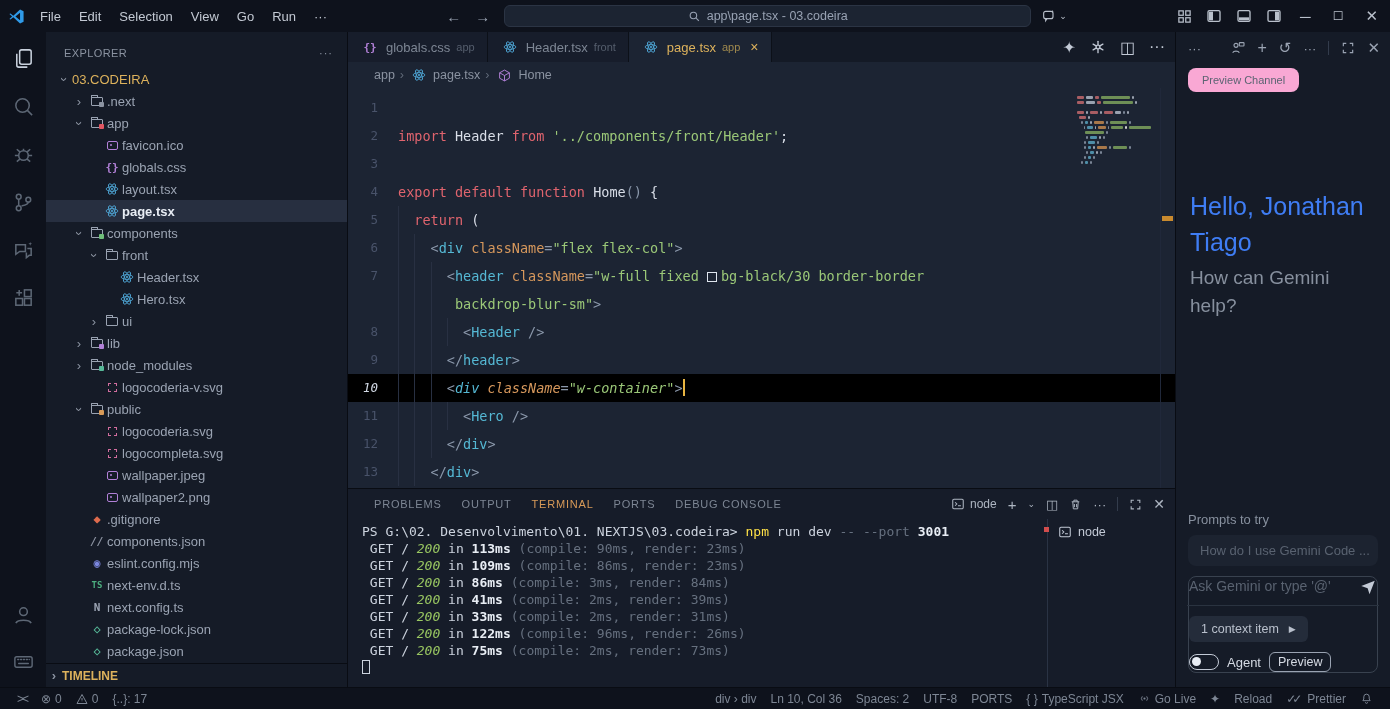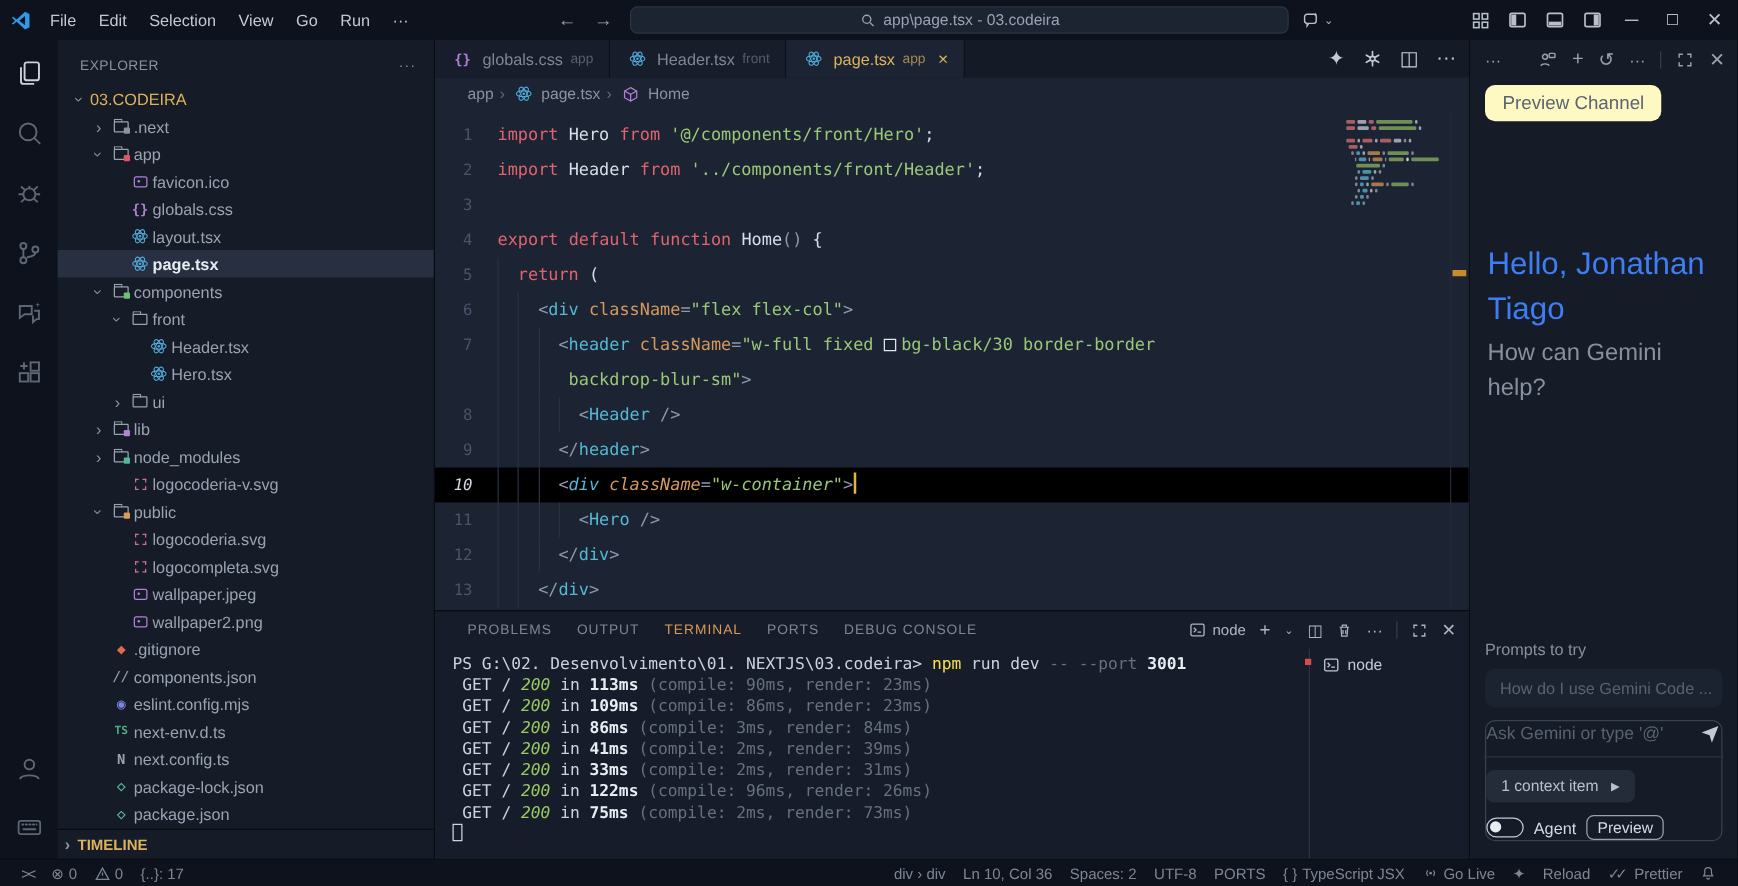--- a/index.html
+++ b/index.html
@@ -97,21 +97,21 @@
   .tw{color:#ccd3de;}.twb{color:#e8edf4;font-weight:bold;}.ty{color:#fde047;}.tg{color:#9ac862;font-style:italic;}.tdim{color:#6771826e;color:#66707f;}
   .blockcursor{display:inline-block;width:8px;height:14px;border:1px solid #ccd3de;vertical-align:-2px;}
   .termside{width:128px;border-left:1px solid #2a3344;position:relative;padding:6px 0 0 10px;}
   .tsrow{display:flex;align-items:center;gap:6px;color:#c3cad6;font-size:12.5px;}
   .tsdot{position:absolute;left:-4px;top:8px;width:5px;height:5px;background:#d24d4d;}
 
   
   .rightpanel{width:214px;background:#151b27;display:flex;flex-direction:column;font-size:13px;}
   .rp-head{display:flex;align-items:center;height:32px;padding:0 10px 0 12px;gap:12px;color:#9aa3b2;}
   .rp-head .grow{flex:1;}
-  .pill{align-self:flex-start;margin:4px 12px 0;padding:6px 14px;background:#fef9c3;border-radius:8px;color:#5b6472;font-size:15px;}
+  .pill{align-self:flex-start;margin:4px 12px 0;padding:6px 14px;background:#f9a8d4;border-radius:8px;color:#5b6472;font-size:11px;}
   .greet{margin:96px 14px 0;color:#3f7df4;font-size:25px;line-height:36px;font-weight:500;}
   .subgreet{margin:4px 14px 0;color:#87909e;font-size:19px;line-height:28px;}
   .rp-bottom{margin-top:auto;padding:0 12px 14px;}
   .promptslabel{color:#87909e;font-size:13px;margin-bottom:8px;}
   .suggestion{padding:8px 12px;background:#1c2330;border-radius:8px;color:#596270;font-size:13px;margin-bottom:10px;white-space:nowrap;overflow:hidden;}
   .inputcard{border:1px solid #39424f;border-radius:8px;}
   .inputrow{display:flex;align-items:center;gap:6px;color:#596270;font-size:14px;}
   .inputrow .ph{flex:1;white-space:nowrap;overflow:hidden;}
   .carddiv{border-top:1px solid #2a3340;margin:10px -2px;}
   .ctxbtn{display:inline-flex;align-items:center;gap:10px;background:#242c3a;border-radius:6px;padding:6px 12px;color:#b9c0cc;font-size:12.5px;}
@@ -604,21 +604,21 @@
                   <path d="M12 2l9 5v10l-9 5-9-5V7l9-5z"></path>
                   <path d="M3 7l9 5 9-5M12 12v10"></path>
                 </g>
               </svg>
             </span>
             <span>Home</span>
           </span>
         </div>
       <div class="codearea mono">
         <div class="codescroll" id="codelines">
-            <div class="cline"><span class="gut">1</span><span><span class="tk-k">import</span><span class="tk-d"> Hero </span><span class="tk-k">from</span><span class="tk-s"> '@/components/front/Hero'</span><span class="tk-d">;</span></span></div>
+            <div class="cline"><span class="gut">1</span></div>
             <div class="cline"><span class="gut">2</span><span><span class="tk-k">import</span><span class="tk-d"> Header </span><span class="tk-k">from</span><span class="tk-s"> '../components/front/Header'</span><span class="tk-d">;</span></span></div>
             <div class="cline"><span class="gut">3</span><span></span></div>
             <div class="cline"><span class="gut">4</span><span><span class="tk-k">export</span><span class="tk-d"> </span><span class="tk-k">default</span><span class="tk-d"> </span><span class="tk-k">function</span><span class="tk-d"> Home</span><span class="tk-p">()</span><span class="tk-d"> {</span></span></div>
             <div class="cline"><span class="gut">5</span><span><span class="indent"> </span><span class="tk-k">return</span><span class="tk-d"> (</span></span></div>
             <div class="cline"><span class="gut">6</span><span><span class="indent"> </span><span class="indent"> </span><span class="tk-p">&lt;</span><span class="tk-t">div</span><span class="tk-d"> </span><span class="tk-a">className</span><span class="tk-p">=</span><span class="tk-s">"flex flex-col"</span><span class="tk-p">&gt;</span></span></div>
             <div class="cline"><span class="gut">7</span><span><span class="indent"> </span><span class="indent"> </span><span class="indent"> </span><span class="tk-p">&lt;</span><span class="tk-t">header</span><span class="tk-d"> </span><span class="tk-a">className</span><span class="tk-p">=</span><span class="tk-s">"w-full fixed </span><span class="tk-box"></span><span class="tk-s">bg-black/30 border-border</span></span></div>
             <div class="cline"><span class="gut"></span><span><span class="indent"> </span><span class="indent"> </span><span class="indent"> </span> <span class="tk-s">backdrop-blur-sm"</span><span class="tk-p">&gt;</span></span></div>
             <div class="cline"><span class="gut">8</span><span><span class="indent"> </span><span class="indent"> </span><span class="indent"> </span><span class="indent"> </span><span class="tk-p">&lt;</span><span class="tk-t">Header</span><span class="tk-d"> </span><span class="tk-p">/&gt;</span></span></div>
             <div class="cline"><span class="gut">9</span><span><span class="indent"> </span><span class="indent"> </span><span class="indent"> </span><span class="tk-p">&lt;/</span><span class="tk-t">header</span><span class="tk-p">&gt;</span></span></div>
             <div class="cline current"><span class="gut">10</span><span><span class="indent"> </span><span class="indent"> </span><span class="indent"> </span><span class="tk-p">&lt;</span><span class="tk-t">div</span><span class="tk-d"> </span><span class="tk-a">className</span><span class="tk-p">=</span><span class="tk-s">"w-container"</span><span class="tk-p">&gt;</span><span class="cursor"></span></span></div>

